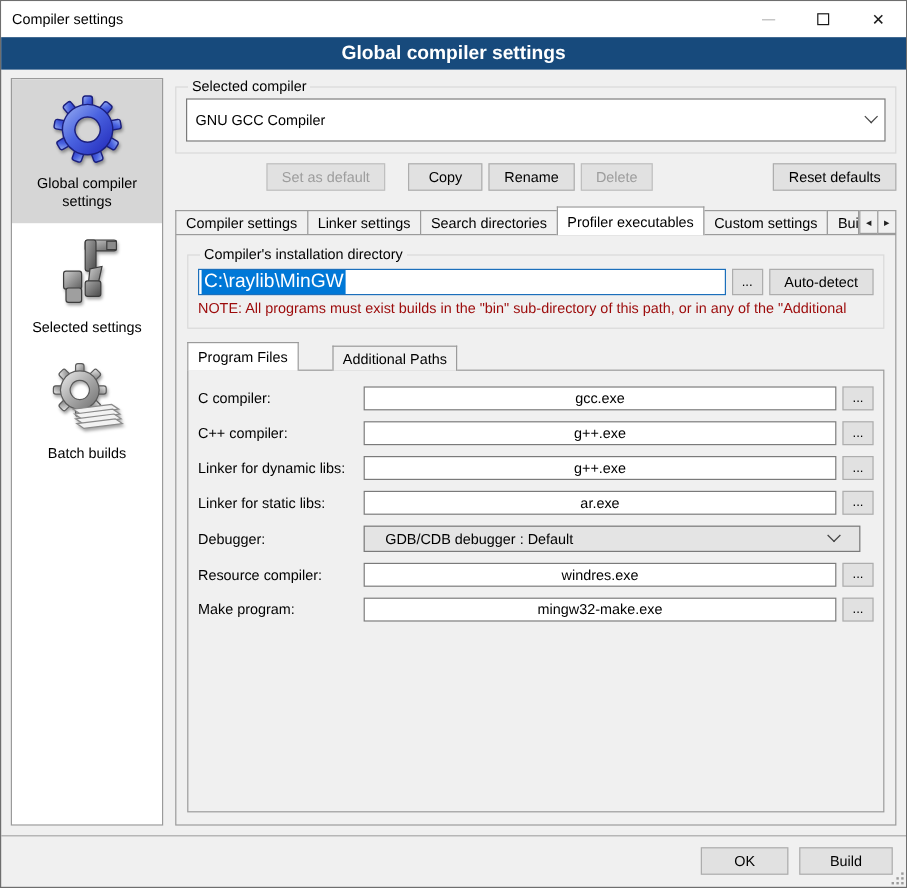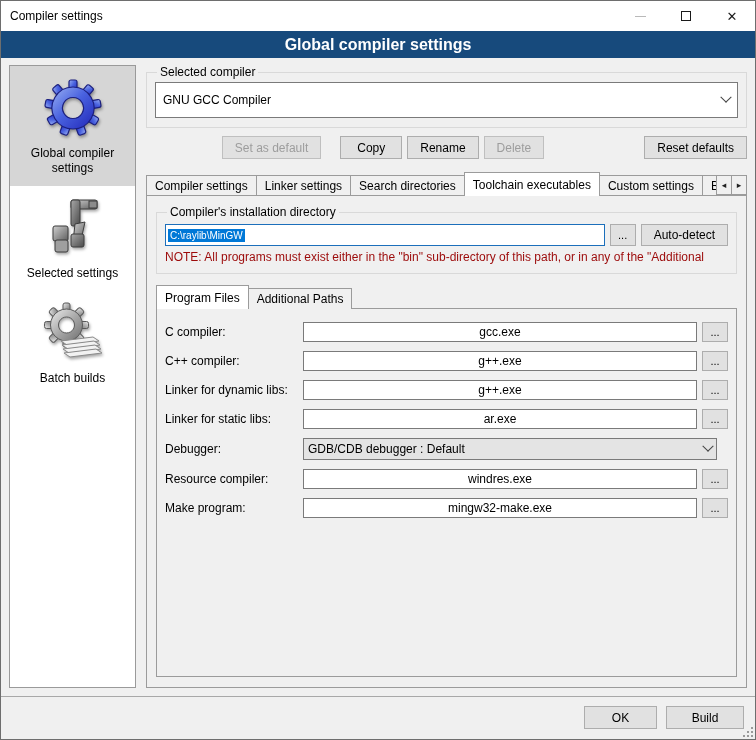--- a/index.html
+++ b/index.html
@@ -48,34 +48,34 @@
   .tab { height:21px; padding:0 8px; display:flex; align-items:center; background:#f0f0f0; border:1px solid #9b9b9b; border-bottom:none; margin-right:-1px; cursor:pointer; white-space:nowrap; position:relative; z-index:1; }
   .tab.active { height:24px; background:#fff; z-index:3; }
   .tab.clip { max-width:37px; overflow:hidden; }
   .tab-arrows { position:absolute; right:0; bottom:1px; display:flex; z-index:4; }
   .arrowbtn { width:16px; height:20px; border:1px solid #9b9b9b; background:#f0f0f0; display:flex; align-items:center; justify-content:center; font-size:9px; color:#222; cursor:pointer; margin-left:-1px; }
 
   .tabpanel { flex:1; border:1px solid #9b9b9b; margin-top:-1px; background:#f0f0f0; padding:9px 9px 10px 9px; display:flex; flex-direction:column; min-height:0; position:relative; z-index:2; }
 
   
   .pathrow { display:flex; align-items:center; gap:5px; margin-top:2px; }
-  .fakeinput { flex:1; height:22px; border:1px solid #1c6fbb; background:#fff; display:flex; align-items:center; padding:0 2px; font-size:10px; cursor:text; }
+  .fakeinput { flex:1; height:22px; border:1px solid #1c6fbb; background:#fff; display:flex; align-items:center; padding:0 2px; font-size:16px; cursor:text; }
   .fakeinput .sel { background:#0078d7; color:#fff; padding:1px 2px; }
   .dots { width:26px; height:22px; background:#e1e1e1; border:1px solid #adadad; font-size:11px; line-height:1; cursor:pointer; flex-shrink:0; }
   .note { color:#9c0a0a; font-size:12px; margin-top:4px; white-space:nowrap; overflow:hidden; }
 
   
-  .innertabs { display:flex; align-items:flex-end; margin-top:11px; }
+  .innertabs { display:flex; align-items:flex-end; margin-top:11px;gap:29px; }
   .innerpanel { flex:1; border:1px solid #9b9b9b; margin-top:-1px; padding:13px 8px 0 8px; min-height:0; }
 
   .frow { display:flex; align-items:center; margin-bottom:9px; }
   .flabel { width:138px; flex-shrink:0; font-size:12px; }
   .field { flex:1; height:20px; border:1px solid #7a7a7a; background:#fff; font-size:12px; font-family:inherit; padding:0 5px; min-width:0;text-align:center; }
   .frow .dots { width:26px; height:20px; margin-left:5px; }
-  .combo2 { flex:1; height:22px; margin-right:11px; border:1px solid #7a7a7a; background:#e4e4e4; display:flex; align-items:center; padding:0 4px; cursor:pointer; }
+  .combo2 { flex:1; height:22px; margin-right:11px; border:1px solid #7a7a7a; background:#e4e4e4; display:flex; align-items:center; padding:0 17px; cursor:pointer; }
   .combo2 .val { flex:1; }
 
   
   .footer { height:43px; flex-shrink:0; border-top:1px solid #a8a8a8; display:flex; justify-content:flex-end; align-items:flex-start; padding:9px 11px 0 0; gap:9px; position:relative; }
   .footer .btn { min-width:73px; }
   .grip { position:absolute; right:2px; bottom:2px; width:10px; height:10px; }
   .grip i { position:absolute; width:2px; height:2px; background:#9a9a9a; }
 </style>
 </head>
 <body>
@@ -202,21 +202,21 @@
         <button class="btn gap4" style="min-width:62px">Copy</button>
         <button class="btn gap4" style="min-width:60px">Rename</button>
         <button class="btn disabled gap100" style="min-width:60px">Delete</button>
         <button class="btn">Reset defaults</button>
       </div>
 
       <div class="tabbar">
         <div class="tab">Compiler settings</div>
         <div class="tab">Linker settings</div>
         <div class="tab">Search directories</div>
-        <div class="tab active">Toolchain executables</div>
+        <div class="tab active">Profiler executables</div>
         <div class="tab">Custom settings</div>
         <div class="tab clip">Build</div>
         <div class="tab-arrows">
           <div class="arrowbtn">
               <span>◂</span>
             </div>
           <div class="arrowbtn">
               <span>▸</span>
             </div>
         </div>
@@ -226,21 +226,21 @@
 
         <fieldset>
           <legend>Compiler's installation directory</legend>
           <div class="pathrow">
             <div class="fakeinput">
               <span class="sel">C:\raylib\MinGW</span>
             </div>
             <button class="dots">...</button>
             <button class="btn" style="height:22px">Auto-detect</button>
           </div>
-          <div class="note">NOTE: All programs must exist either in the "bin" sub-directory of this path, or in any of the "Additional</div>
+          <div class="note">NOTE: All programs must exist builds in the "bin" sub-directory of this path, or in any of the "Additional</div>
         </fieldset>
 
         <div class="innertabs">
           <div class="tab active">Program Files</div>
           <div class="tab">Additional Paths</div>
         </div>
 
         <div class="innerpanel">
 
           <div class="frow">

